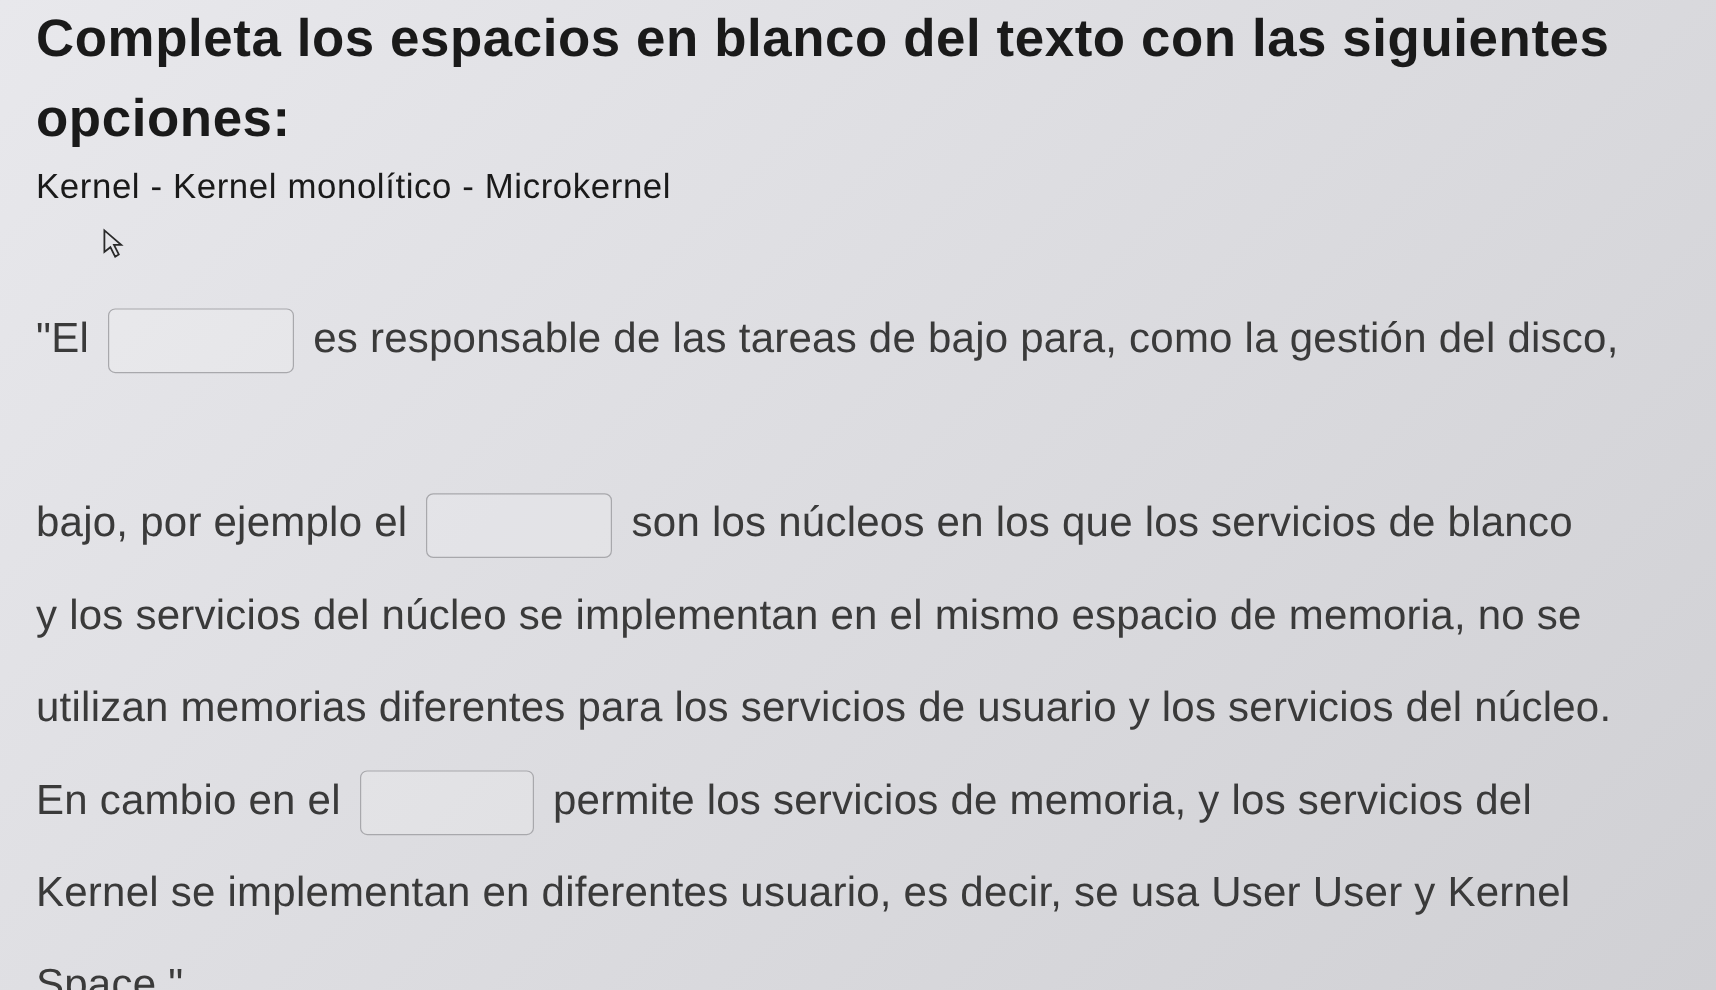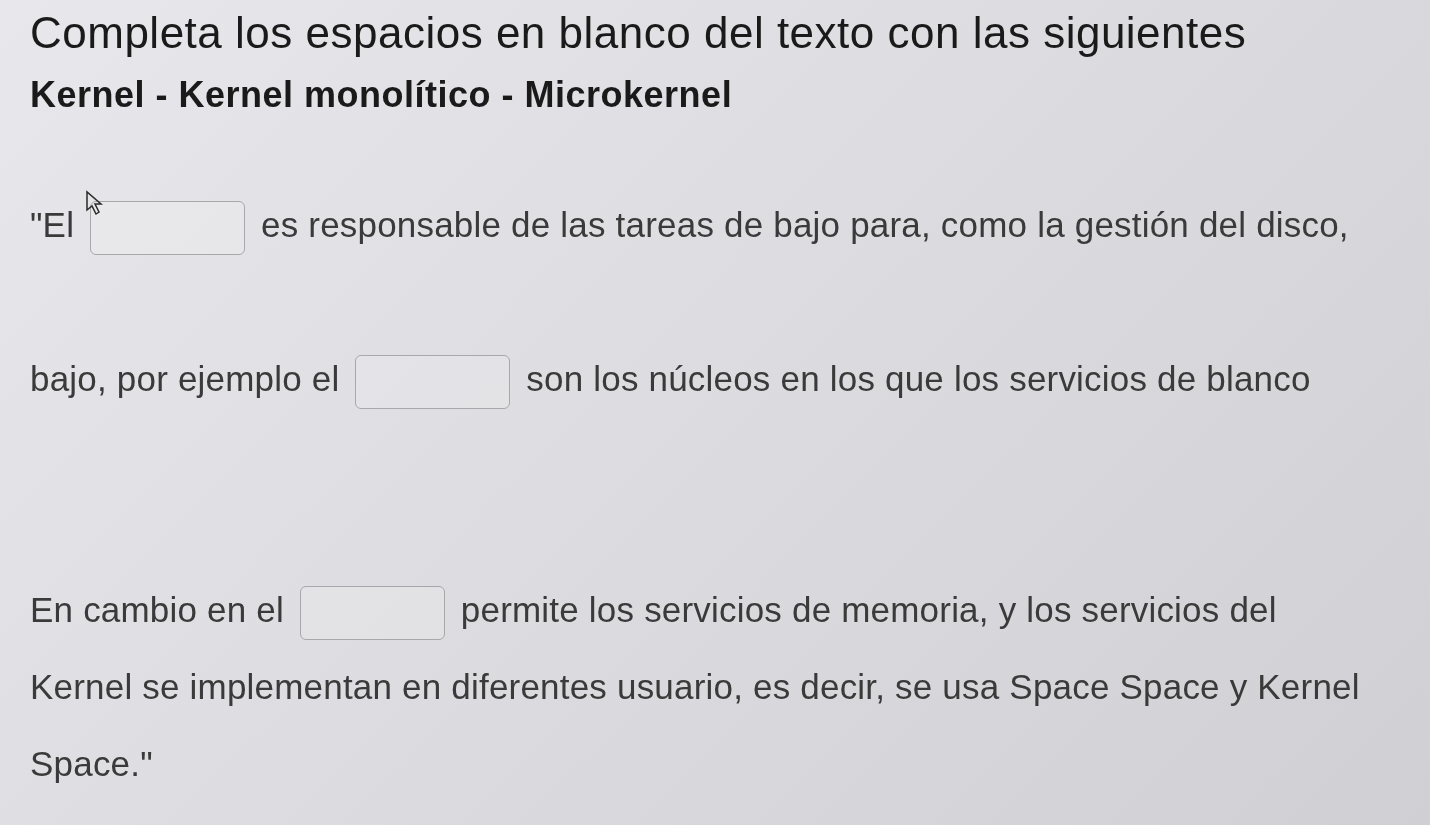--- a/index.html
+++ b/index.html
@@ -12,28 +12,28 @@
       height: 825px;
       background: linear-gradient(135deg, #e8e8ec 0%, #dcdce0 50%, #d0d0d4 100%);
       font-family: Arial, Helvetica, sans-serif;
       color: #2a2a2a;
       padding: 0 30px;
       overflow: hidden;
       position: relative;
     }
     .instruction-section {
       font-size: 44px;
-      font-weight: 400;
+      font-weight: 700;
       line-height: 1.5;
       letter-spacing: 0.5px;
       color: #1a1a1a;
     }
     .options-line {
-      font-size: 36px;
-      font-weight: 700;
+      font-size: 29px;
+      font-weight: 400;
       margin-top: 8px;
       letter-spacing: 0.5px;
       color: #1a1a1a;
     }
     .cursor {
       position: absolute;
       left: 85px;
       top: 190px;
       width: 20px;
       height: 26px;
@@ -63,34 +63,37 @@
     }
     .text-segment {
       display: inline;
     }
   </style>
 </head>
 <body>
 
 <div class="instruction-section">
   <span class="text-segment">Completa los espacios en blanco del  texto con las siguientes</span><br>
+  <span class="text-segment">opciones:</span>
 </div>
 
 <div class="options-line">Kernel - Kernel monolítico - Microkernel</div>
 
 <svg class="cursor" viewBox="0 0 20 26">
   <path d="M 2 2 L 2 20 L 7 16 L 11 24 L 14 22 L 10 14 L 16 14 Z" fill="none" stroke="#2a2a2a" stroke-width="1.5"></path>
 </svg>
 
 <div class="paragraph">
   <span class="text-segment">"El </span><input type="text" class="blank-input" value="" style=""><span class="text-segment"> es responsable de las tareas de bajo para, como la gestión del disco,</span>
   <br>
   <br>
   <span class="text-segment">bajo, por ejemplo el </span><input type="text" class="blank-input" value="" style=""><span class="text-segment"> son los núcleos en los que los servicios de blanco</span>
   <br>
+  <span class="text-segment">y los servicios del núcleo se implementan en el mismo espacio de memoria, no se</span>
   <br>
+  <span class="text-segment">utilizan memorias diferentes para los servicios de usuario y los servicios del núcleo.</span>
   <br>
   <span class="text-segment">En cambio en el </span><input type="text" class="blank-input" style="width: 145px;" value=""><span class="text-segment"> permite los servicios de memoria, y los servicios del</span>
   <br>
-  <span class="italic text-segment">Kernel</span><span class="text-segment"> se implementan en diferentes usuario, es decir, se usa </span><span class="italic text-segment">Space Space</span><span class="text-segment"> y </span><span class="italic text-segment">Kernel</span>
+  <span class="italic text-segment">Kernel</span><span class="text-segment"> se implementan en diferentes usuario, es decir, se usa </span><span class="italic text-segment">User User</span><span class="text-segment"> y </span><span class="italic text-segment">Kernel</span>
   <br>
   <span class="italic text-segment">Space."</span>
 </div>
 
 </body></html>

